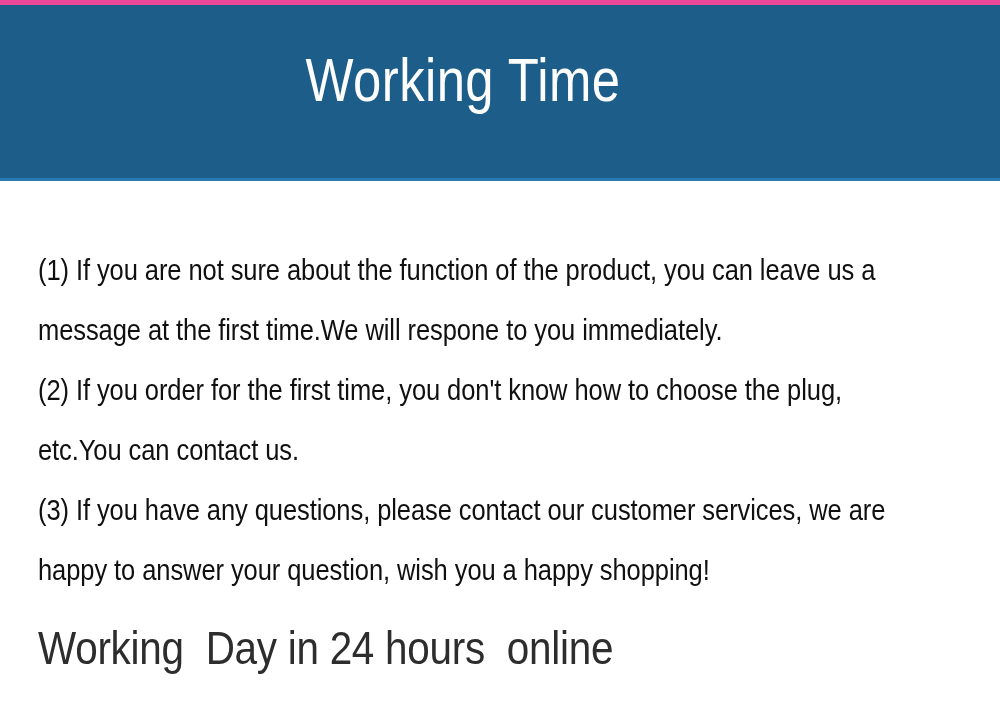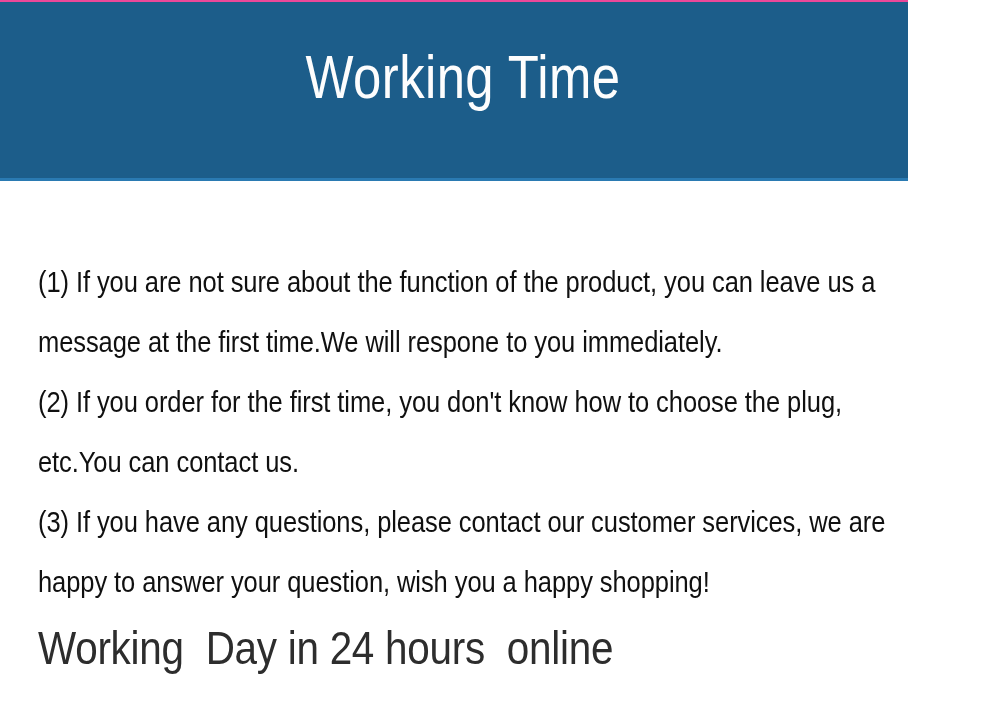--- a/index.html
+++ b/index.html
@@ -20,25 +20,25 @@
     width: 1000px;
     height: 724px;
     background: #ffffff;
   }
 
   
   .header-band {
     position: absolute;
     left: 0;
     top: 0;
-    width: 908px;
+    width: 1000px;
     height: 181px;
     background: #1c5d8a;
     box-sizing: border-box;
-    border-top: 2px solid #ec4899;
+    border-top: 5px solid #ec4899;
     border-bottom: 3px solid #2a7ab2;
     overflow: hidden;
   }
 
   .header-title {
     position: absolute;
     left: 0;
     top: 39px;
     width: 926px;
     text-align: center;
@@ -50,21 +50,21 @@
     letter-spacing: 0.5px;
     transform: scaleX(0.82);
     transform-origin: center top;
     white-space: nowrap;
   }
 
   
   .body-block {
     position: absolute;
     left: 38px;
-    top: 252px;
+    top: 240px;
     width: 950px;
   }
 
   .body-line {
     display: block;
     height: 60px;
     line-height: 60px;
     color: #101010;
     font-family: "Liberation Sans", sans-serif;
     font-size: 29px;

